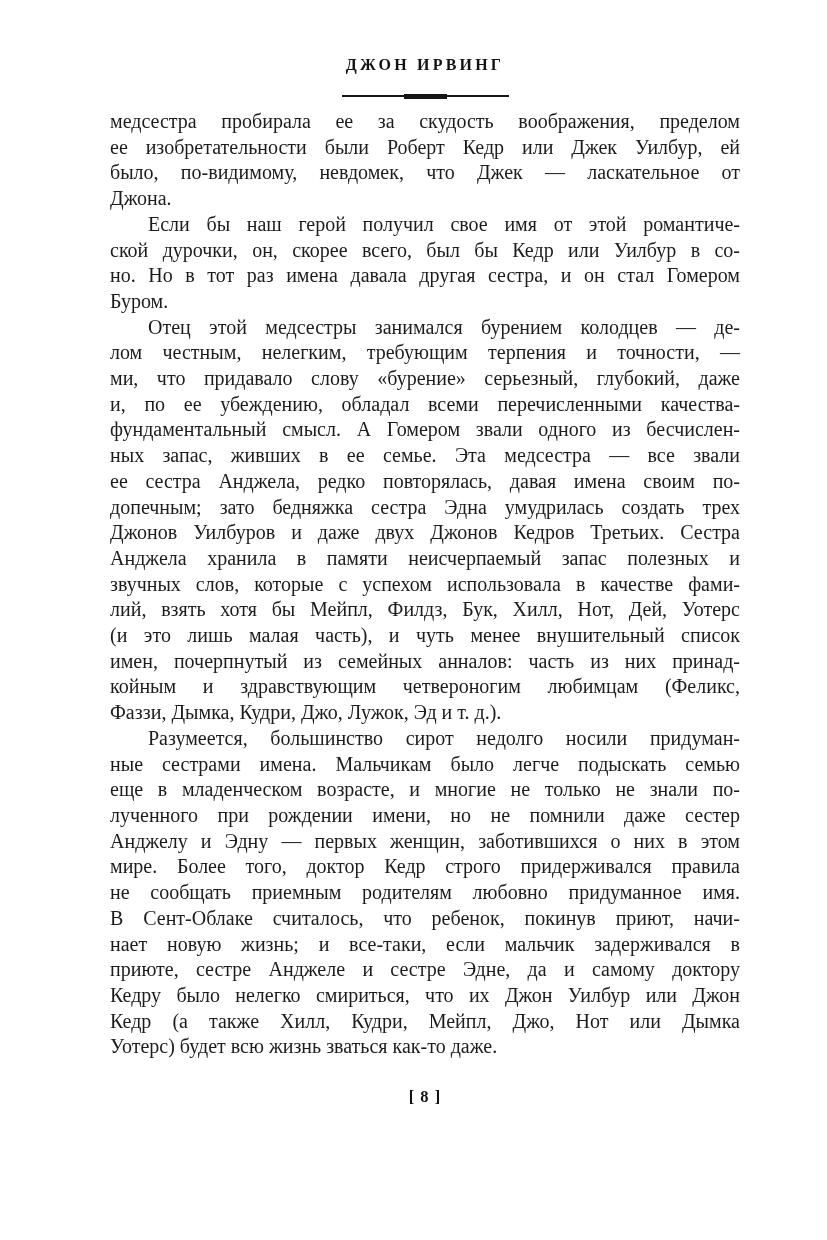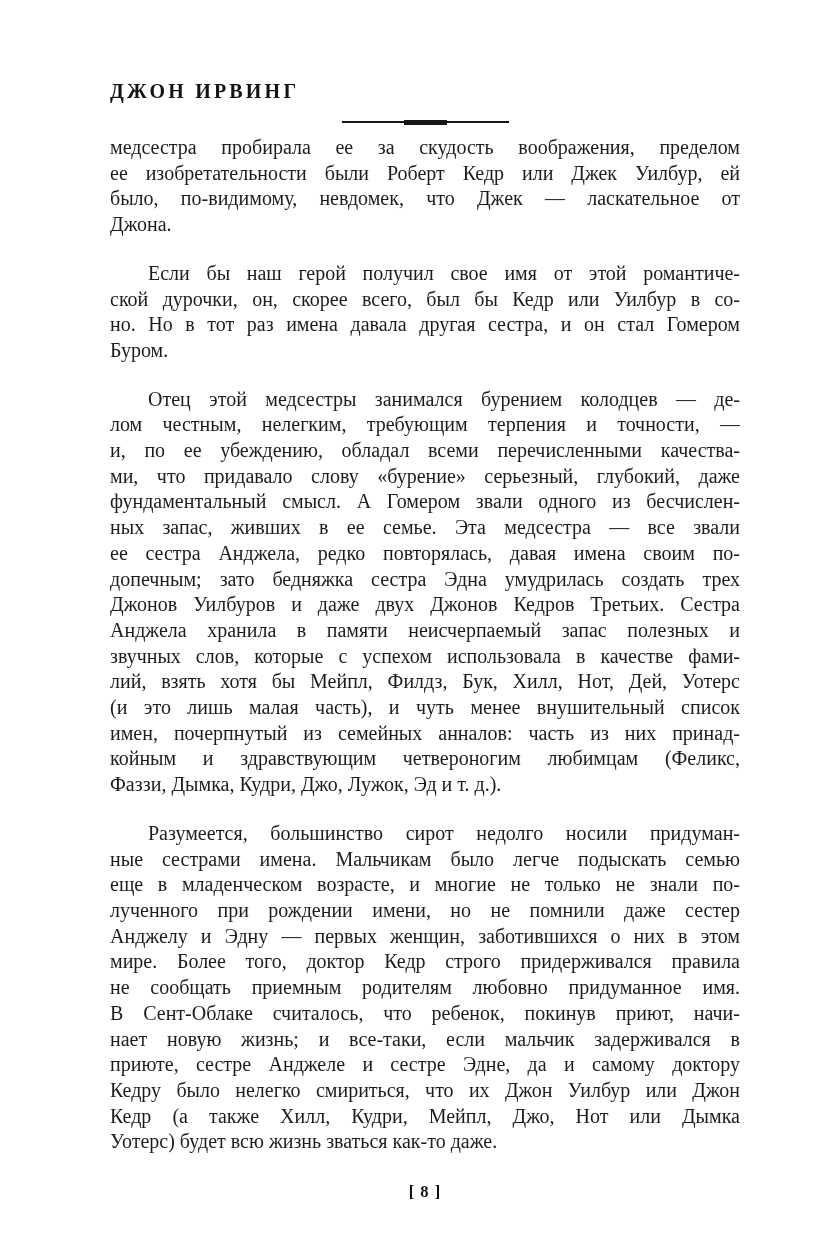--- a/index.html
+++ b/index.html
@@ -7,24 +7,24 @@
     width: 827px; height: 1240px;
     background: #ffffff;
     font-family: "Liberation Serif", "DejaVu Serif", serif;
     color: #1b1b1b;
     overflow: hidden;
   }
   .page { position: relative; width: 827px; height: 1240px; background: #fff; }
   .content-col { margin-left: 110px; width: 630px; }
 
   .running-header {
-    margin-top: 80px;
-    text-align: left;
+    margin-top: 54px;
+    text-align: center;
     font-weight: bold;
-    font-size: 20px;
+    font-size: 16px;
     line-height: 22px;
     letter-spacing: 3.2px;
     color: #131313;
   }
   .ornament {
     margin: 17px auto 0 auto;
     width: 167px; height: 6px;
     display: flex; align-items: center; justify-content: center;
   }
   .ornament .seg { background: #161616; }
@@ -42,21 +42,21 @@
     color: #1c1c1c;
   }
   .para { margin: 0; padding: 0; }
   .line {
     display: block;
     white-space: nowrap;
     text-align: justify;
     text-align-last: justify;
   }
   .line.last { text-align-last: left; }
-  .line.indent { text-indent: 38px; margin-top: 23px; }
+  .line.indent { text-indent: 38px; }
 
   .page-number {
     margin-top: 27px;
     text-align: center;
     font-weight: bold;
     font-size: 16.5px;
     letter-spacing: 1px;
     color: #131313;
   }
 </style>
@@ -85,22 +85,22 @@
         </p>
         <p class="para">
           <span class="line indent">Если бы наш герой получил свое имя от этой романтиче-</span>
           <span class="line">ской дурочки, он, скорее всего, был бы Кедр или Уилбур в со-</span>
           <span class="line">но. Но в тот раз имена давала другая сестра, и он стал Гомером</span>
           <span class="line last">Буром.</span>
         </p>
         <p class="para">
           <span class="line indent">Отец этой медсестры занимался бурением колодцев — де-</span>
           <span class="line">лом честным, нелегким, требующим терпения и точности, —</span>
+          <span class="line">ми, что придавало слову «бурение» серьезный, глубокий, даже</span>
           <span class="line">и, по ее убеждению, обладал всеми перечисленными качества-</span>
-          <span class="line">ми, что придавало слову «бурение» серьезный, глубокий, даже</span>
           <span class="line">фундаментальный смысл. А Гомером звали одного из бесчислен-</span>
           <span class="line">ных запас, живших в ее семье. Эта медсестра — все звали</span>
           <span class="line">ее сестра Анджела, редко повторялась, давая имена своим по-</span>
           <span class="line">допечным; зато бедняжка сестра Эдна умудрилась создать трех</span>
           <span class="line">Джонов Уилбуров и даже двух Джонов Кедров Третьих. Сестра</span>
           <span class="line">Анджела хранила в памяти неисчерпаемый запас полезных и</span>
           <span class="line">звучных слов, которые с успехом использовала в качестве фами-</span>
           <span class="line">лий, взять хотя бы Мейпл, Филдз, Бук, Хилл, Нот, Дей, Уотерс</span>
           <span class="line">(и это лишь малая часть), и чуть менее внушительный список</span>
           <span class="line">имен, почерпнутый из семейных анналов: часть из них принад-</span>

